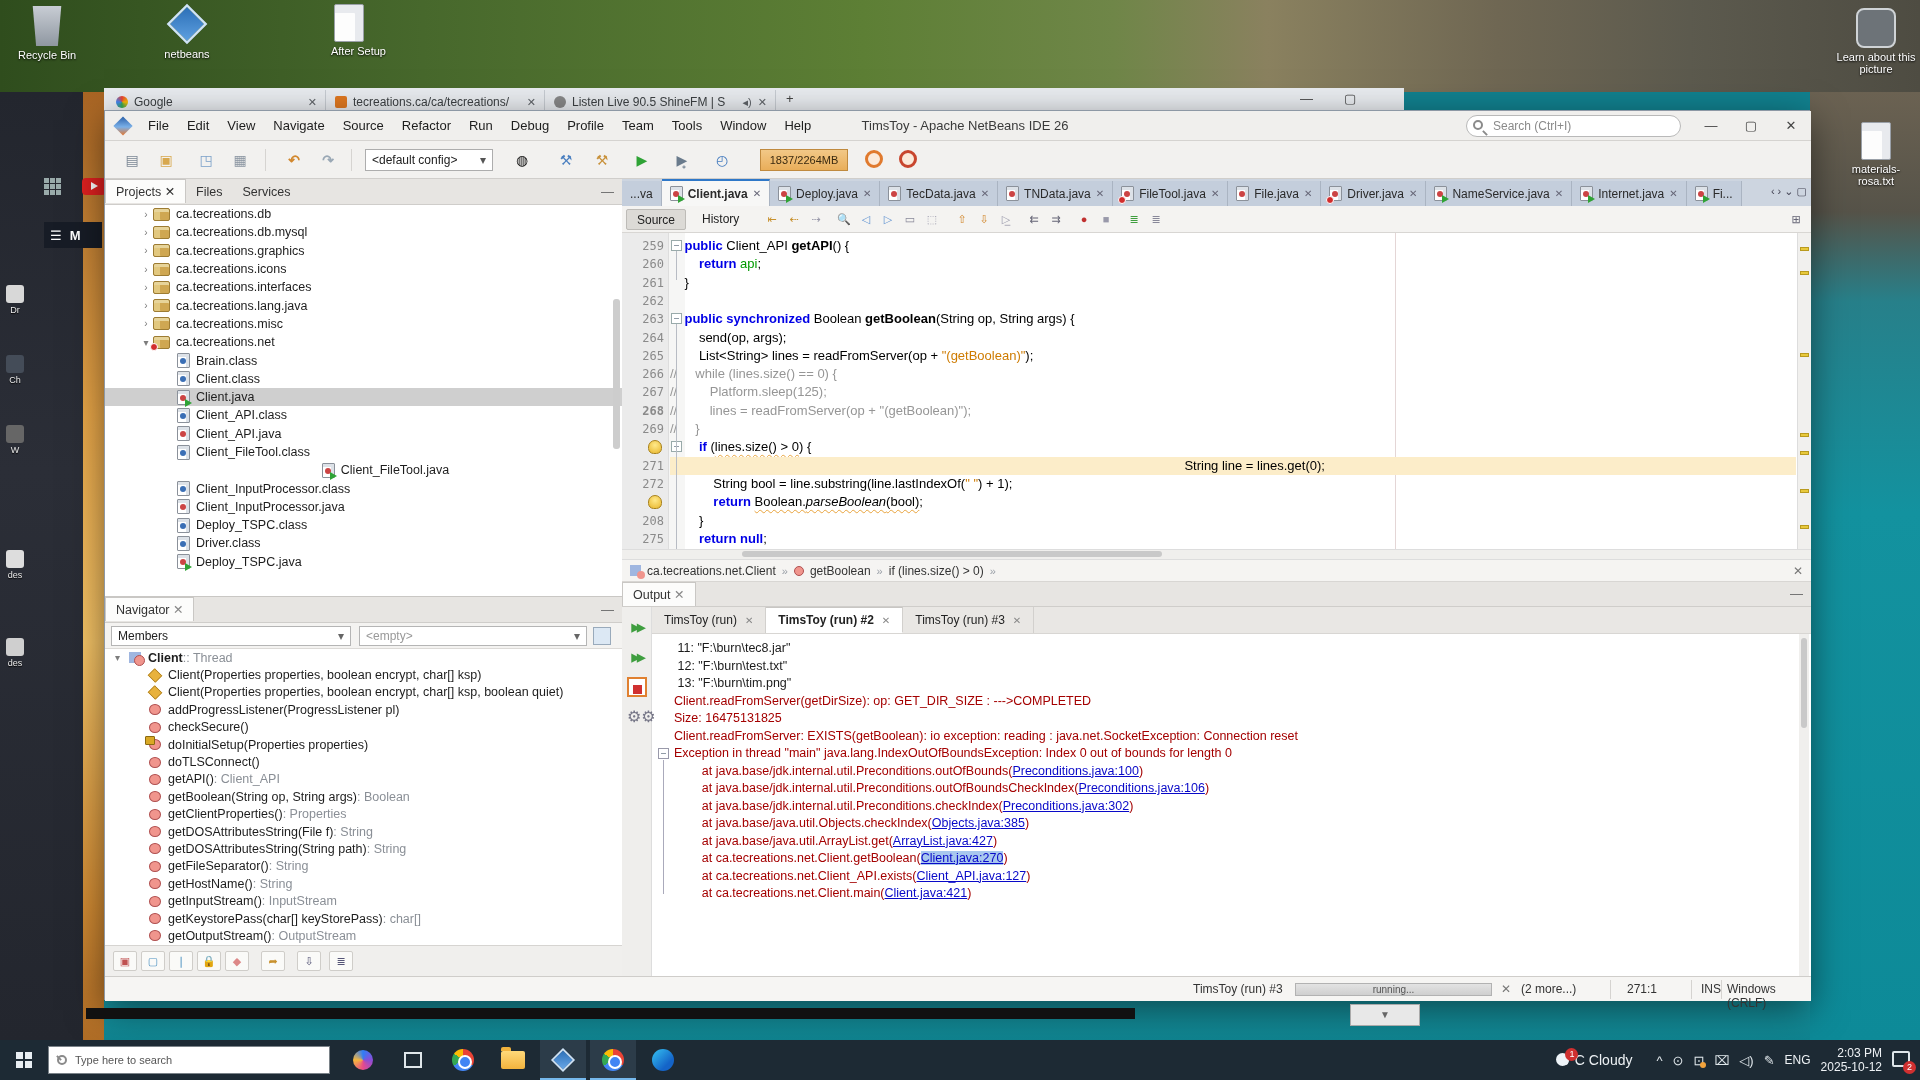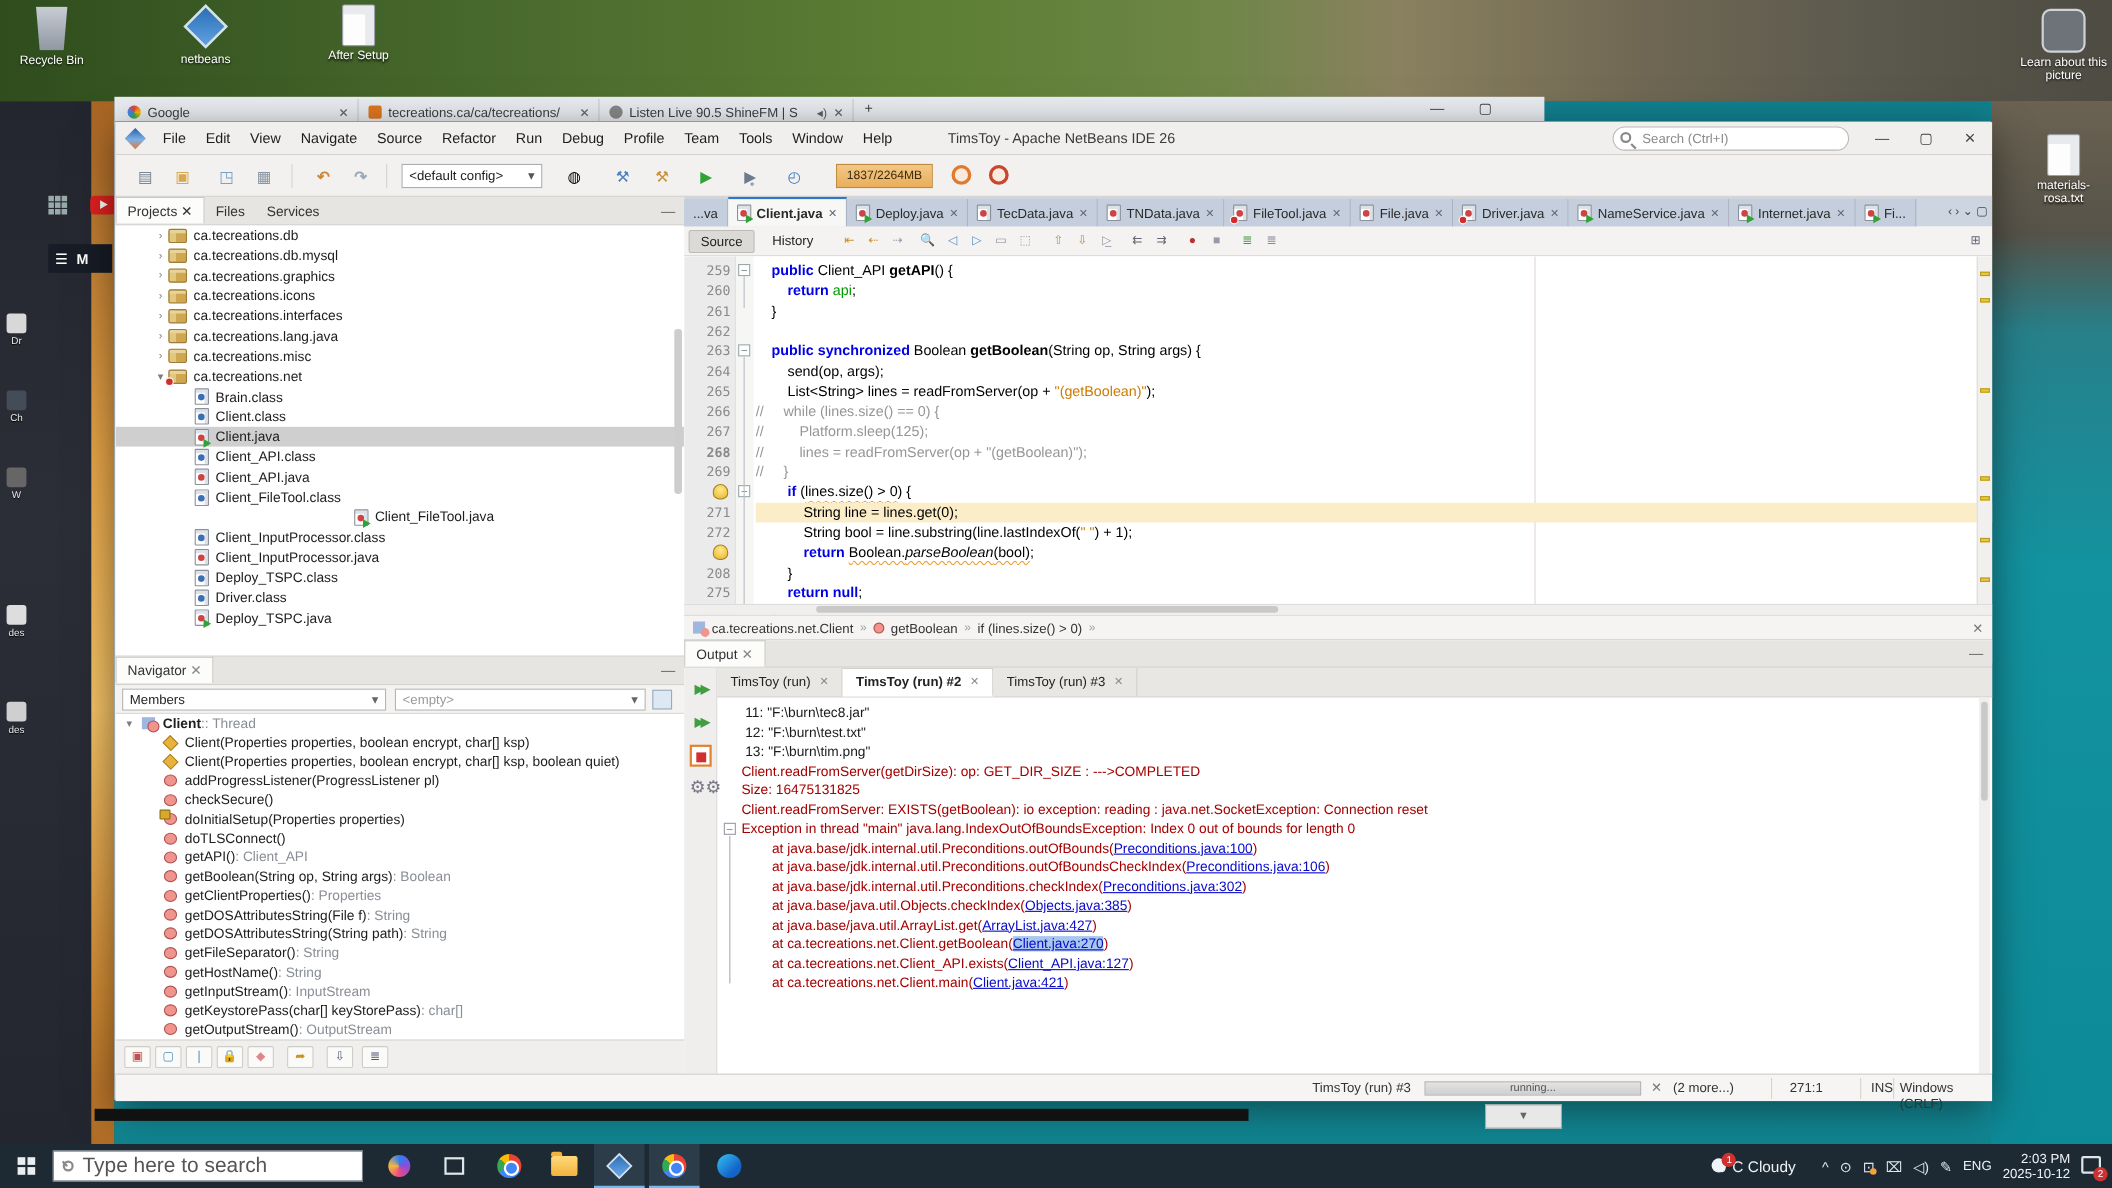--- a/index.html
+++ b/index.html
@@ -90,21 +90,21 @@
   .etab.active{background:#f7f7f6;border-top:2px solid #2f78c8;height:27px;}
   .etab .bx{color:#667;font-size:10px;}
   #etab-ctrl{position:absolute;right:4px;top:6px;font-size:11px;color:#445;}
   #etoolbar{left:0;top:27px;width:1189px;height:27px;background:#f4f3f1;border-bottom:1px solid #d8d6d3;}
   .vtab{top:3px;height:21px;line-height:21px;padding:0 10px;font-size:12px;color:#222;}
   .vtab.active{background:#dcdad6;border:1px solid #bdbbb7;border-radius:2px;}
   .eico{top:5px;width:20px;height:18px;border-radius:2px;text-align:center;line-height:17px;font-size:11px;}
   #ebody{left:0;top:54px;width:1189px;height:370px;overflow:hidden;background:#fff;font-family:"DejaVu Sans Mono",monospace;font-size:13px;}
   #gutter{left:0;top:0;width:47px;height:370px;background:#ebebeb;border-right:1px solid #ddd;}
   #foldcol{left:47px;top:0;width:16px;height:370px;background:#f6f6f5;}
-  .cline{position:absolute;left:65px;height:18.3px;line-height:18.3px;white-space:pre;}
+  .cline{position:absolute;left:48px;height:18.3px;line-height:18.3px;white-space:pre;text-align:center;}
   .cline.hl{background:#fcedc9;width:1126px;}
   .lnum{position:absolute;left:0;width:42px;text-align:right;color:#8a8a8a;font-size:12px;line-height:18.3px;font-family:"DejaVu Sans Mono",monospace;}
   .bulb{position:absolute;left:26px;width:14px;height:14px;border-radius:50% 50% 40% 40%;background:radial-gradient(circle at 50% 35%,#ffe98a,#e8b62c);border:1px solid #a8821c;}
   .fmark{position:absolute;left:49px;width:11px;height:11px;border:1px solid #9aa;background:#fff;font-size:9px;line-height:9px;text-align:center;color:#567;}
   .fguide{position:absolute;left:54px;width:1px;background:#b8bcc4;}
   .tok-k{color:#0000e6;font-weight:bold;}
   .tok-s{color:#ce7b00;}
   .tok-c{color:#969696;}
   .tok-f{color:#009900;}
   .tok-m{font-weight:bold;}
@@ -148,21 +148,21 @@
   #sb-progress{left:1190px;top:6px;width:197px;height:13px;background:linear-gradient(180deg,#e3e3e3,#cfcfcf);border:1px solid #b2b2b2;text-align:center;font-size:10px;line-height:12px;color:#555;}
   .sb-sep{top:3px;width:1px;height:19px;background:#d5d3d0;}
   
   #blackbar{left:86px;top:1008px;width:1049px;height:11px;background:#111;}
   #mini-drop{left:1350px;top:1004px;width:70px;height:22px;background:#e8e8e8;border:1px solid #aaa;text-align:center;color:#666;font-size:10px;line-height:20px;}
   
   #taskbar{left:0;top:1040px;width:1920px;height:40px;background:#1d2a34;z-index:50;}
   #start{left:0;top:1040px;width:48px;height:40px;display:flex;align-items:center;justify-content:center;}
   .win-grid{width:16px;height:16px;display:grid;grid-template-columns:7px 7px;grid-template-rows:7px 7px;gap:2px;}
   .win-grid div{background:#e8eef2;}
-  #tb-search{left:48px;top:1046px;width:282px;height:28px;background:#fff;border:1px solid #7a8288;display:flex;align-items:center;gap:8px;padding-left:8px;font-size:19px;color:#555;}
+  #tb-search{left:48px;top:1046px;width:282px;height:28px;background:#fff;border:1px solid #7a8288;display:flex;align-items:center;gap:8px;padding-left:8px;font-size:11px;color:#555;}
   .appico{top:1040px;width:46px;height:40px;display:flex;align-items:center;justify-content:center;}
   .appico.active{background:#2c3c49;box-shadow:inset 0 -2px 0 #76b9ed;}
   .chrome-ball{width:22px;height:22px;border-radius:50%;background:conic-gradient(#ea4335 0 33%,#4285f4 33% 66%,#34a853 66% 85%,#fbbc05 85% 100%);position:relative;}
   .chrome-ball:after{content:"";position:absolute;left:6px;top:6px;width:10px;height:10px;border-radius:50%;background:#4285f4;border:2px solid #fff;}
   .folder-ico{width:24px;height:18px;background:linear-gradient(180deg,#ffd97a,#f2b33d);border-radius:2px;position:relative;}
   .folder-ico:before{content:"";position:absolute;left:0;top:-4px;width:10px;height:4px;background:#f2b33d;border-radius:2px 2px 0 0;}
   .nb-ico{width:20px;height:20px;background:linear-gradient(135deg,#2c6fb7,#6aa8e8);transform:rotate(45deg) scale(.85);border:2px solid #cfe3f6;}
   .spark{width:20px;height:20px;border-radius:50%;background:conic-gradient(#2f7df6,#8a4dd8,#e84a8a,#f6b73c,#2f7df6);}
   .tview{width:18px;height:16px;border:2px solid #dfe6ea;position:relative;background:transparent;}
   .edge-ico{width:22px;height:22px;border-radius:50%;background:linear-gradient(135deg,#35c3f2,#1464c8 70%);}
@@ -184,21 +184,21 @@
 <div class="abs" id="wp-bottom"></div>
 
 <div class="abs dicon" style="left:10px;top:6px;">
   <div class="ic ic-bin"></div>
   <div>Recycle Bin</div>
 </div>
 <div class="abs dicon" style="left:150px;top:6px;">
   <div class="ic ic-nb"></div>
   <div style="margin-top:6px">netbeans</div>
 </div>
-<div class="abs dicon" style="left:289px;top:4px;">
+<div class="abs dicon" style="left:312px;top:4px;text-align:right;">
   <div class="ic ic-page"></div>
   <div>After Setup</div>
 </div>
 <div class="abs dicon" style="left:1836px;top:8px;width:80px;">
   <div class="ic ic-learn"></div>
   <div>Learn about this picture</div>
 </div>
 <div class="abs dicon" style="left:1838px;top:122px;width:76px;">
   <div class="ic ic-page"></div>
   <div>materials-rosa.txt</div>

